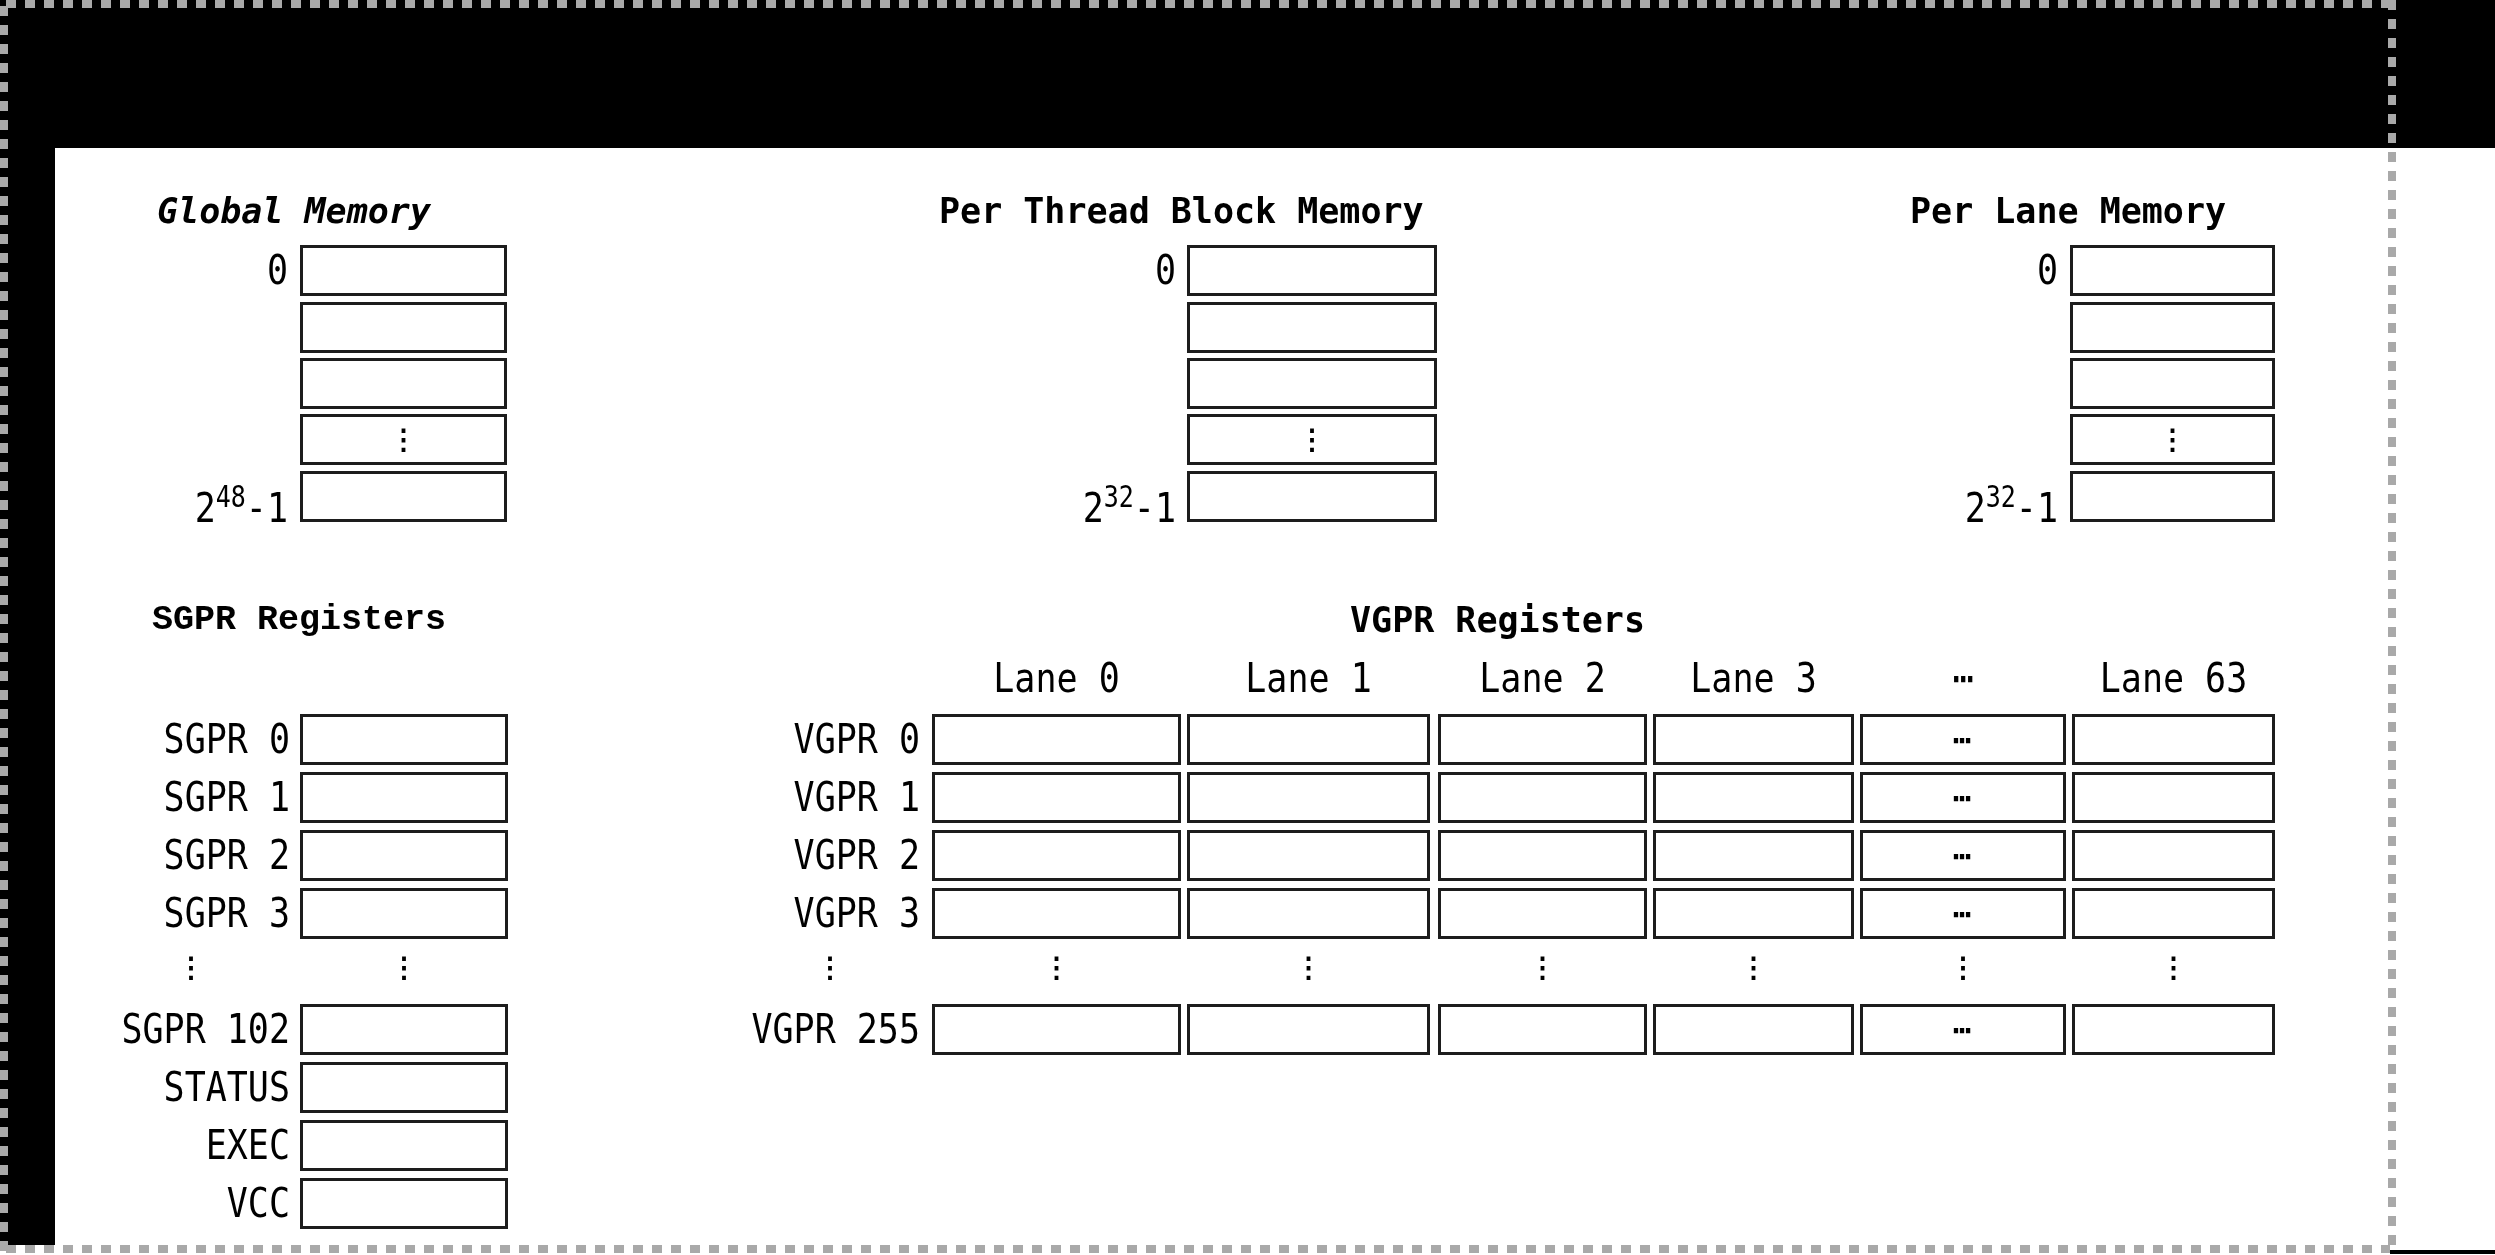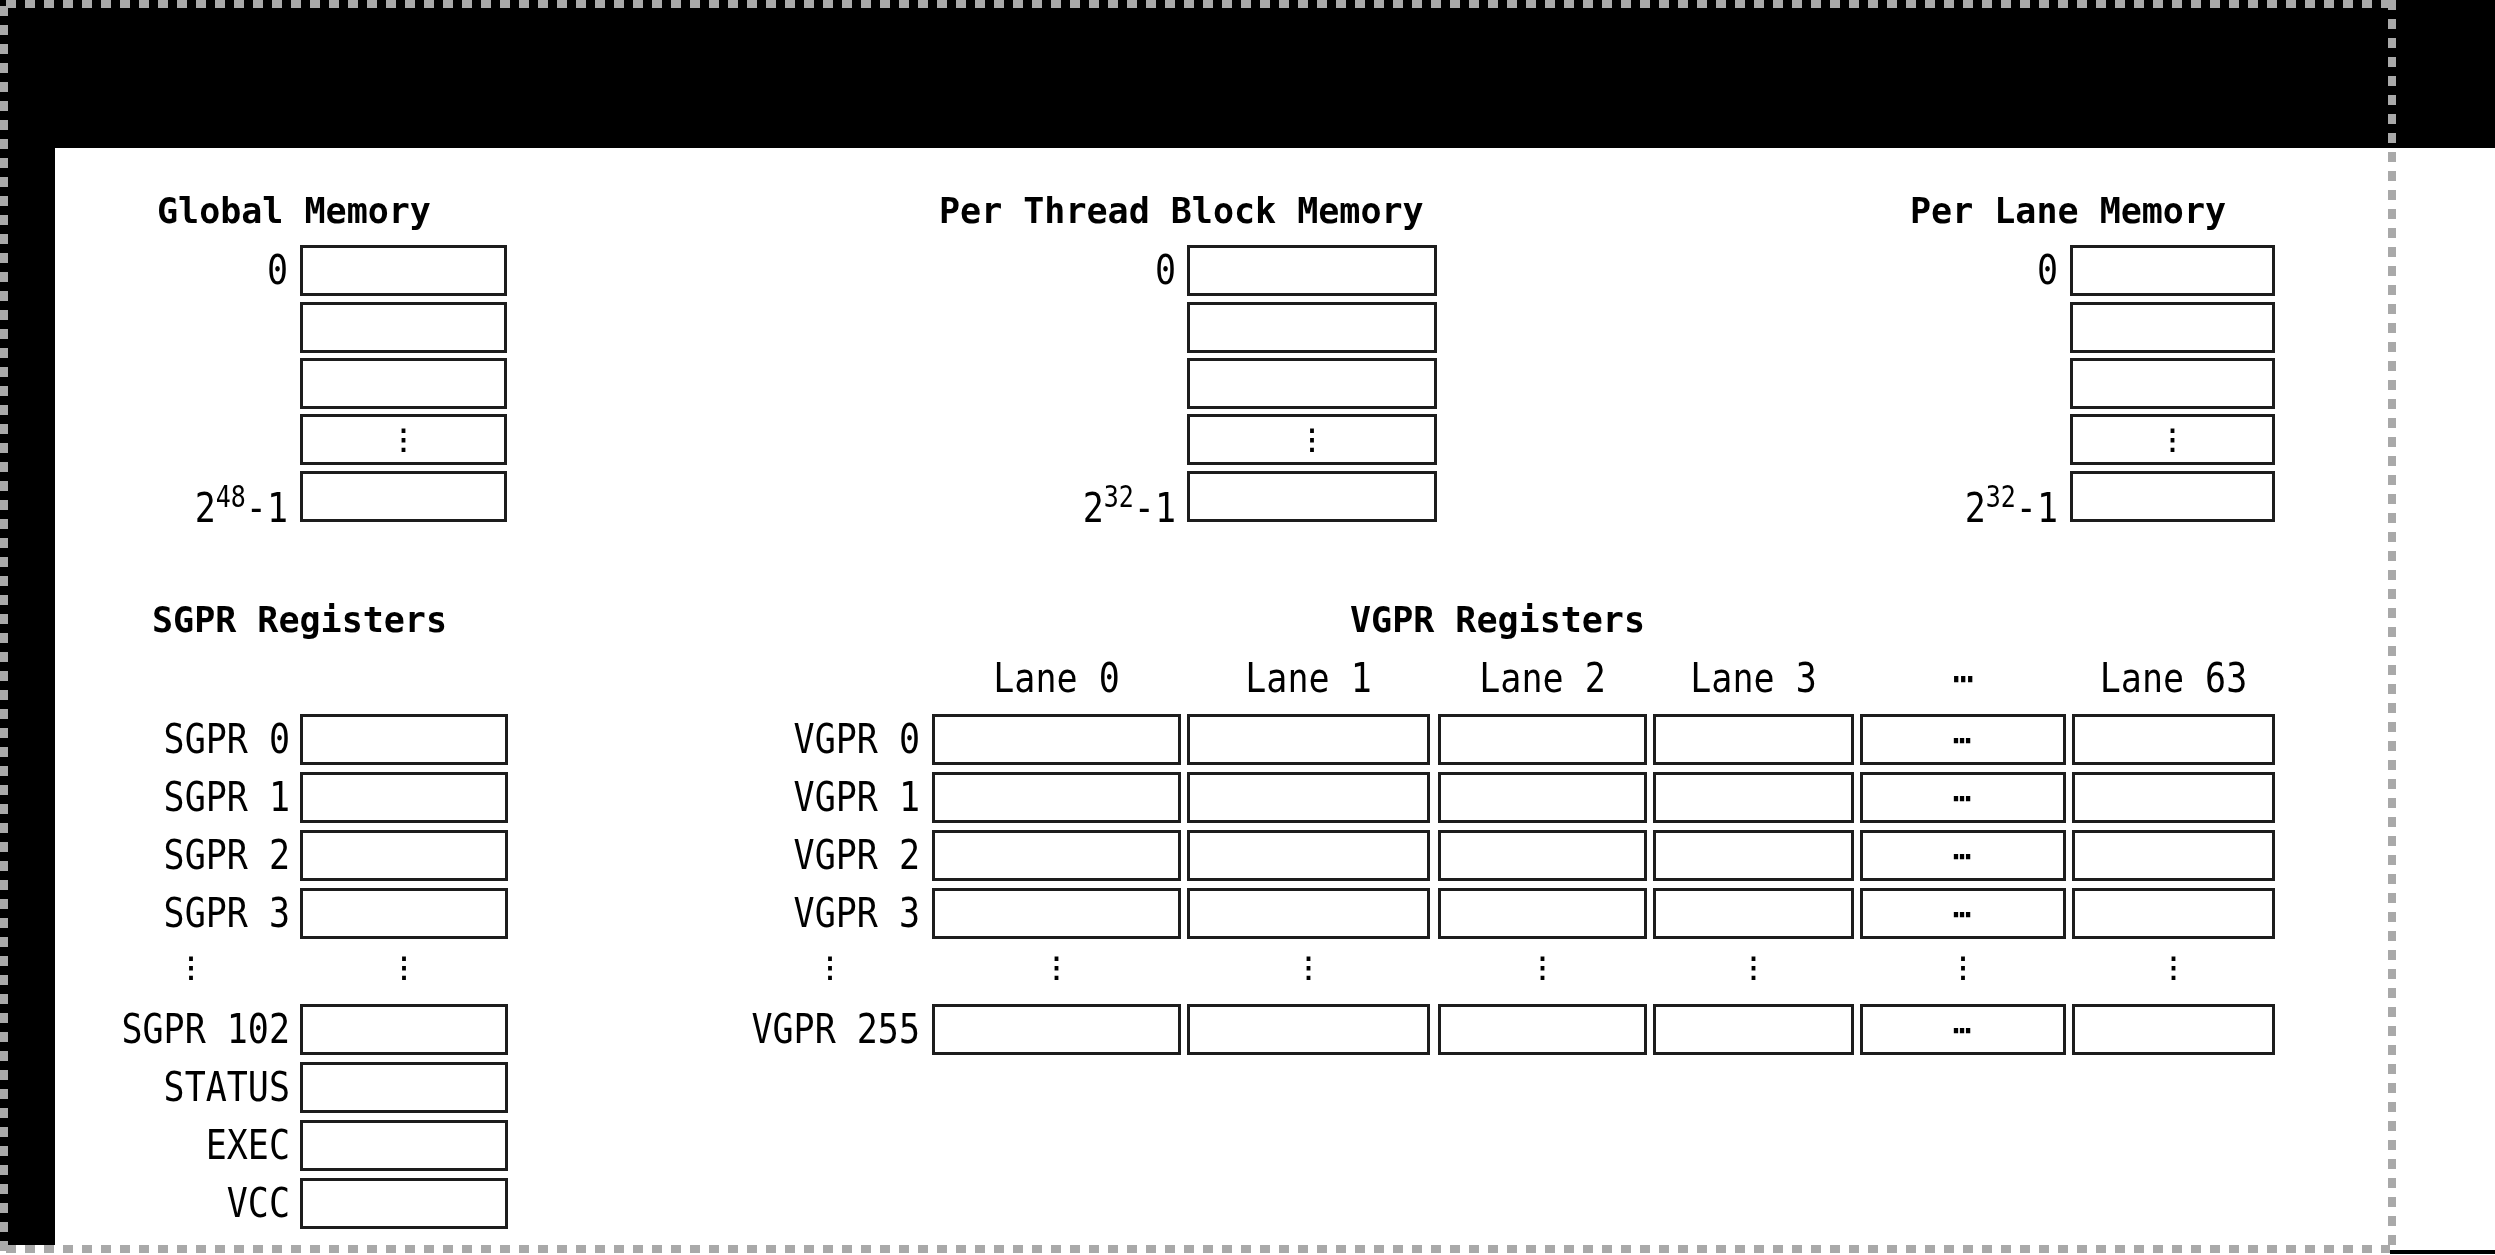--- a/index.html
+++ b/index.html
@@ -30,21 +30,21 @@
   <div class="abs black" style="left:0;top:0;width:2495px;height:148px;"></div>
   <div class="abs black" style="left:0;top:148px;width:55px;height:1097px;"></div>
 
   <div class="dash-h" style="left:6px;top:0;width:2384px;height:8px;"></div>
   <div class="dash-v" style="left:0;top:6px;width:8px;height:1247px;"></div>
   <div class="dash-h" style="left:6px;top:1245px;width:2384px;height:8px;"></div>
   <div class="dash-v" style="left:2388px;top:0;width:8px;height:1253px;"></div>
   <div class="abs black" style="left:2390px;top:1250px;width:105px;height:4px;"></div>
 
   <div class="abs" id="diagram" style="left:0;top:0;width:2495px;height:1255px;">
-      <div class="title" style="left: 157px; top: 191px; height: 40px;">Global Memory</div>
+      <div class="title" style="left: 157px; top: 191px; height: 40px; font-style: italic;">Global Memory</div>
       <div class="cell" style="left: 300px; top: 245px; width: 207px; height: 51px;"></div>
       <div class="cell" style="left: 300px; top: 302px; width: 207px; height: 51px;"></div>
       <div class="cell" style="left: 300px; top: 358px; width: 207px; height: 51px;"></div>
       <div class="cell" style="left: 300px; top: 414px; width: 207px; height: 51px;">
         <span class="vd">⋮</span>
       </div>
       <div class="cell" style="left: 300px; top: 471px; width: 207px; height: 51px;"></div>
       <div class="lbl" style="left: 68px; top: 245px; width: 220px; height: 51px;">0</div>
       <div class="lbl" style="left: 38px; top: 471px; width: 250px; height: 51px;"><span>2</span><span class="sup">48</span><span>-1</span></div>
       <div class="title" style="left: 939px; top: 191px; height: 40px;">Per Thread Block Memory</div>
@@ -60,21 +60,21 @@
       <div class="title" style="left: 1910px; top: 191px; height: 40px; text-align: right;">Per Lane Memory</div>
       <div class="cell" style="left: 2070px; top: 245px; width: 205px; height: 51px;"></div>
       <div class="cell" style="left: 2070px; top: 302px; width: 205px; height: 51px;"></div>
       <div class="cell" style="left: 2070px; top: 358px; width: 205px; height: 51px;"></div>
       <div class="cell" style="left: 2070px; top: 414px; width: 205px; height: 51px;">
         <span class="vd">⋮</span>
       </div>
       <div class="cell" style="left: 2070px; top: 471px; width: 205px; height: 51px;"></div>
       <div class="lbl" style="left: 1838px; top: 245px; width: 220px; height: 51px;">0</div>
       <div class="lbl" style="left: 1808px; top: 471px; width: 250px; height: 51px;"><span>2</span><span class="sup">32</span><span>-1</span></div>
-      <div class="title" style="left: 152px; top: 600px; height: 40px;">SGPR Registers</div>
+      <div class="title" style="left: 152px; top: 600px; height: 40px; font-family: Liberation Mono, monospace;">SGPR Registers</div>
       <div class="lbl" style="left: 60px; top: 714px; width: 230px; height: 51px;">SGPR 0</div>
       <div class="cell" style="left: 300px; top: 714px; width: 208px; height: 51px;"></div>
       <div class="lbl" style="left: 60px; top: 772px; width: 230px; height: 51px;">SGPR 1</div>
       <div class="cell" style="left: 300px; top: 772px; width: 208px; height: 51px;"></div>
       <div class="lbl" style="left: 60px; top: 830px; width: 230px; height: 51px;">SGPR 2</div>
       <div class="cell" style="left: 300px; top: 830px; width: 208px; height: 51px;"></div>
       <div class="lbl" style="left: 60px; top: 888px; width: 230px; height: 51px;">SGPR 3</div>
       <div class="cell" style="left: 300px; top: 888px; width: 208px; height: 51px;"></div>
       <div class="lbl" style="left: 60px; top: 1004px; width: 230px; height: 51px;">SGPR 102</div>
       <div class="cell" style="left: 300px; top: 1004px; width: 208px; height: 51px;"></div>

